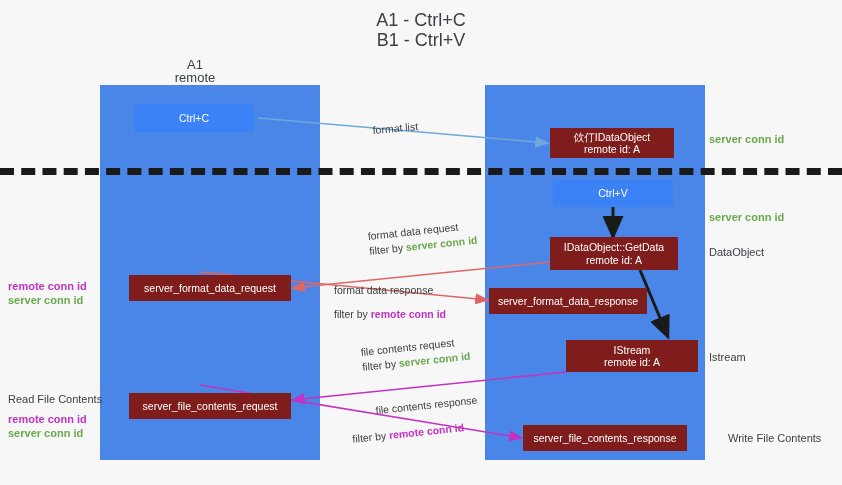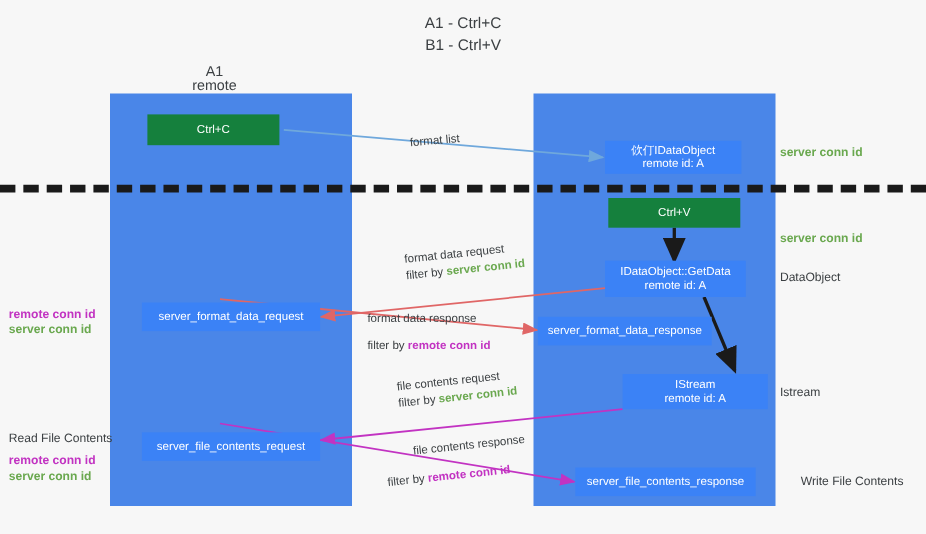--- a/index.html
+++ b/index.html
@@ -20,21 +20,21 @@
     width: 842px;
     height: 485px;
   }
   .abs { position: absolute; }
 
   
   .title {
     left: 0; top: 10px;
     width: 842px;
     text-align: center;
-    font-size: 14px;
+    font-size: 18px;
     color: #3c4043;
     line-height: 20px;
     white-space: pre;
   }
 
   
   .lane-head {
     text-align: center;
     font-size: 13px;
     color: #3c4043;
@@ -51,22 +51,22 @@
     box-sizing: border-box;
     display: flex;
     flex-direction: column;
     align-items: center;
     justify-content: center;
     color: #ffffff;
     font-size: 10.5px;
     line-height: 12.5px;
     text-align: center;
   }
-  .box.green { background: #15803d; }
-  .box.orange { background: #3b82f6; text-align: right; }
+  .box.green { background: #3b82f6; }
+  .box.orange { background: #7f1d1d; text-align: right; }
   .box .l2 { display: block; }
 
   
   .ann {
     font-size: 11px;
     line-height: 14px;
     white-space: nowrap;
   }
   .ann.green { color: #6aa84f; font-weight: bold; }
   .ann.magenta { color: #c233c2; font-weight: bold; }

